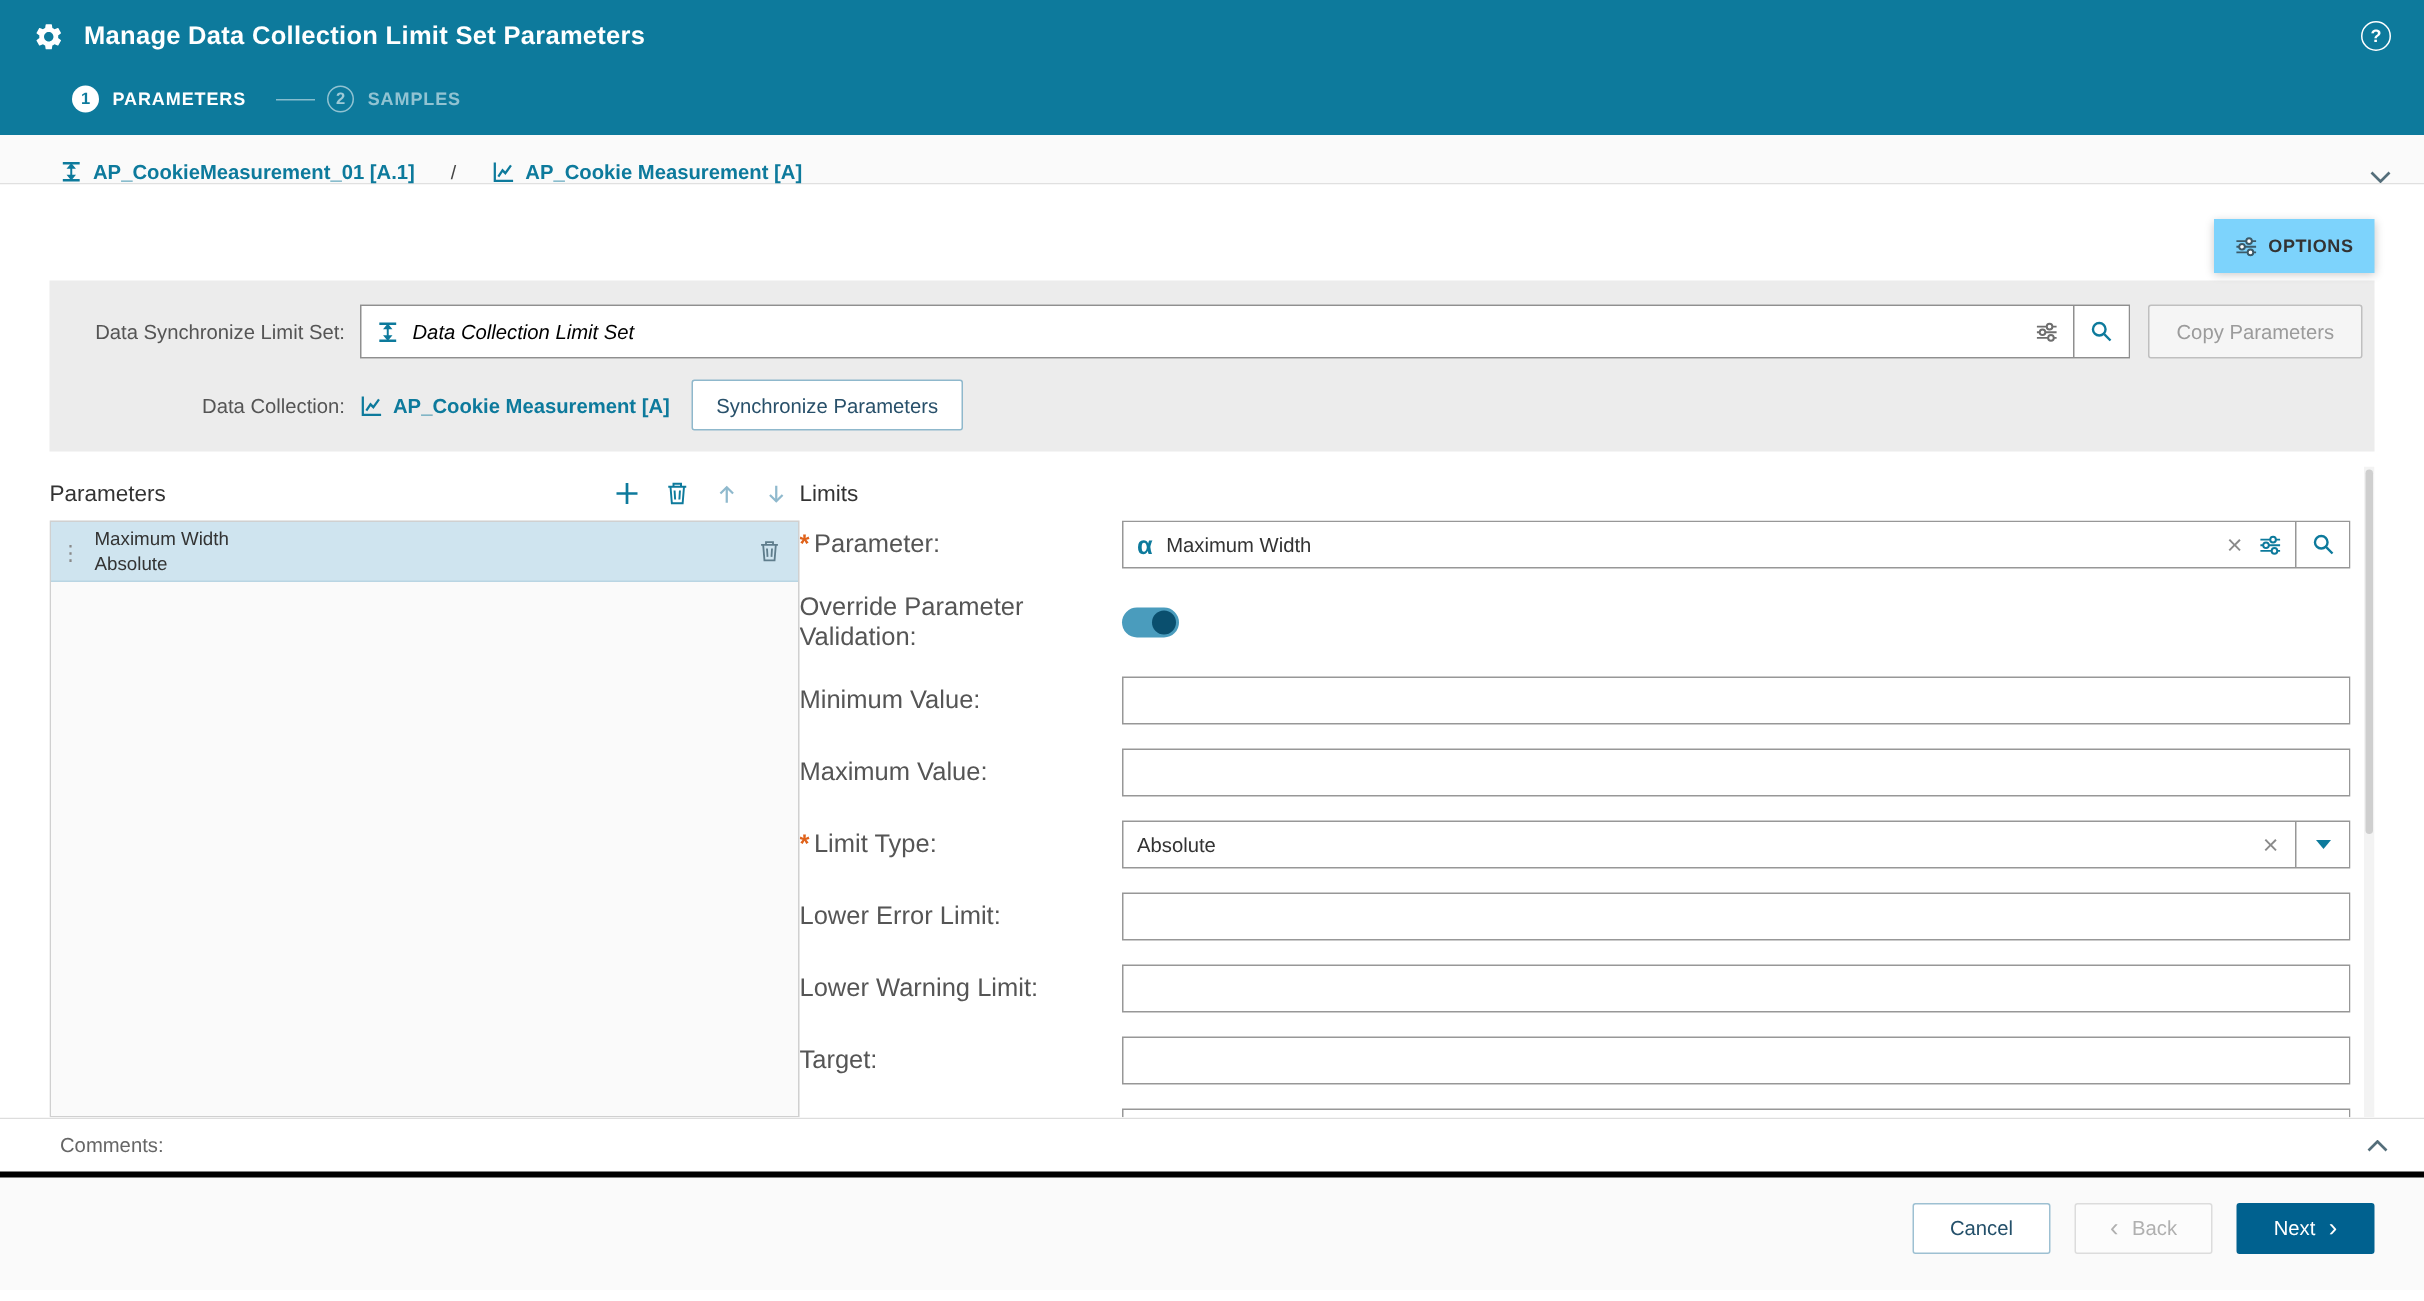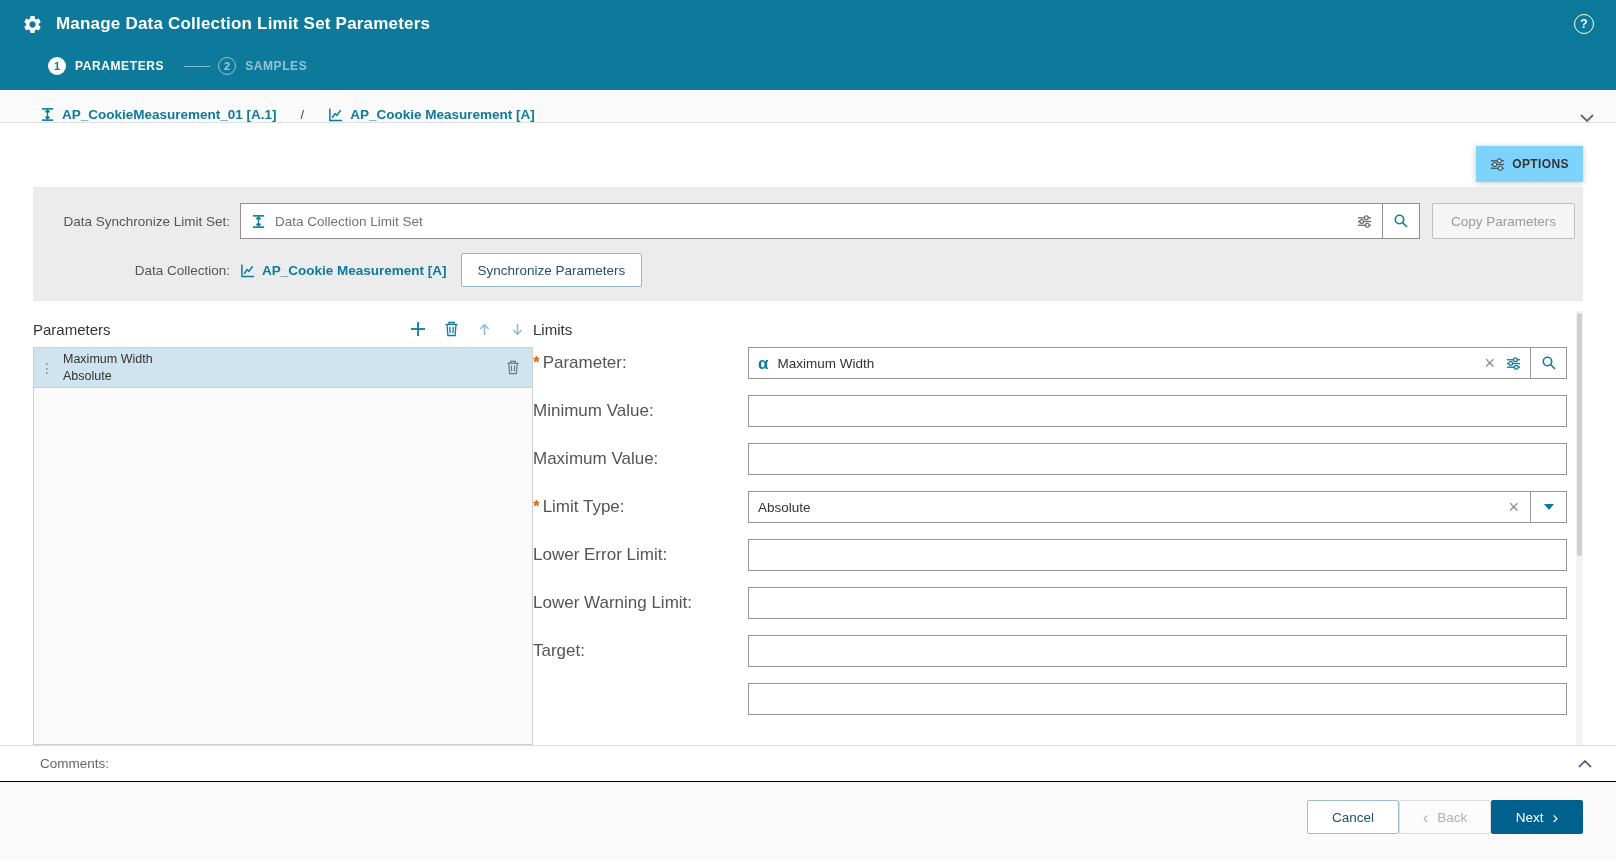--- a/index.html
+++ b/index.html
@@ -38,21 +38,21 @@
         box-shadow:0 1px 6px rgba(0,0,0,.22);z-index:2;cursor:pointer}
   .options-tab .ic{color:#3c5a68;display:flex}
 
   .gray-panel{margin-top:64px;background:var(--panel_bg,#ececec);padding:16px 0 14px}
   .gp-row{display:flex;align-items:center;margin-bottom:14px}
   .gp-row:last-child{margin-bottom:0}
   .gp-label{width:207px;flex:0 0 auto;text-align:right;padding-right:10px;color:#555;font-size:13.5px}
   .lookup-group{display:flex;align-items:stretch;background:#fff;border:1px solid #8f8f8f;height:36px;width:1180px;cursor:text}
   .lookup-input{flex:1;display:flex;align-items:center;gap:9px;padding:0 10px;min-width:0}
   .lookup-input .ls-ic{color:var(--accent,#0d7a9c);display:flex}
-  .placeholder{color:#737373;font-size:13.5px;flex:1;white-space:nowrap;overflow:hidden}
+  .placeholder{color:#000000;font-style:italic;font-size:13.5px;flex:1;white-space:nowrap;overflow:hidden}
   .tune{display:flex;align-items:center;cursor:pointer}
   .tune.gray{color:#6e6e6e}
   .tune.teal{color:var(--accent,#0d7a9c)}
   .lookup-btn{width:37px;border:none;border-left:1px solid #8f8f8f;background:#fff;display:flex;align-items:center;
         justify-content:center;color:var(--accent,#0d7a9c);cursor:pointer}
   .copy-btn{margin-left:12px;height:36px;padding:0 18px;background:#f5f5f5;border:1px solid #bfbfbf;color:#9b9b9b;
         font-size:13.5px;font-family:inherit;border-radius:2px;cursor:pointer}
   .dc-link{display:flex;align-items:center;gap:7px;color:var(--accent,#0d7a9c);font-weight:700;font-size:13.5px;cursor:pointer}
   .sync-btn{margin-left:14px;height:34px;padding:0 16px;background:#fff;border:1px solid #8fb8cc;color:#28506a;
         font-size:13.5px;font-family:inherit;border-radius:2px;cursor:pointer}
@@ -94,22 +94,22 @@
   .toggle{width:38px;height:20px;border-radius:10px;background:#4a9cbd;position:relative;cursor:pointer}
   .toggle .knob{position:absolute;top:2px;right:2px;width:16px;height:16px;border-radius:50%;background:#0a4f6e}
 
   .vscroll{position:absolute;right:0;top:0;bottom:0;width:7px;background:#f3f3f3;cursor:pointer}
   .vscroll .thumb{position:absolute;top:2px;left:1px;width:5px;height:56%;background:#cfcfcf;border-radius:3px}
 
   
   .comments{flex:0 0 36px;border-top:1px solid #ddd;display:flex;align-items:center;padding:0 24px 0 40px;background:#fff}
   .comments .lbl{color:#666;font-size:13.5px}
   .comments .chev{margin-left:auto;color:#546e7a;cursor:pointer;display:flex}
-  .footer{flex:0 0 79px;background:#fafafa;border-top:1px solid #000000;display:flex;align-items:center;
-        justify-content:flex-end;padding:0 33px 8px}
+  .footer{flex:0 0 79px;background:#fafafa;border-top:4px solid #000000;display:flex;align-items:center;
+        justify-content:flex-end;gap:16px;padding:0 33px 8px}
   .btn{height:34px;min-width:92px;padding:0 16px;font-size:13.5px;font-family:inherit;display:flex;align-items:center;
         justify-content:center;gap:9px;border-radius:2px;cursor:pointer}
   .btn-cancel{background:#fff;border:1px solid #9dc0d2;color:#24506a}
   .btn-back{background:#fcfcfc;border:1px solid #dcdcdc;color:#b0b0b0}
   .btn-next{background:var(--primary_button,#00618f);border:1px solid var(--primary_button,#00618f);color:#fff}
   .btn .chv{font-size:17px;line-height:1}
 </style>
 </head>
 <body>
 
@@ -326,20 +326,28 @@
                     <svg width="16" height="16" viewBox="0 0 16 16" fill="none" stroke="currentColor" stroke-width="1.6">
                         <circle cx="6.5" cy="6.5" r="4.2"></circle>
                         <line x1="9.8" y1="9.8" x2="14" y2="14"></line>
                       </svg>
                   </span>
                 </button>
               </div>
             </div>
           </div>
 
+          <div class="frow">
+            <label class="flabel">Override Parameter Validation:</label>
+            <div class="fvalue">
+              <div class="toggle">
+                <span class="knob"></span>
+              </div>
+            </div>
+          </div>
 
           <div class="frow">
             <label class="flabel">Minimum Value:</label>
             <div class="fvalue"><input type="text" class="input-el" value="" style=""></div>
           </div>
 
           <div class="frow">
             <label class="flabel">Maximum Value:</label>
             <div class="fvalue"><input type="text" class="input-el" value="" style=""></div>
           </div>

